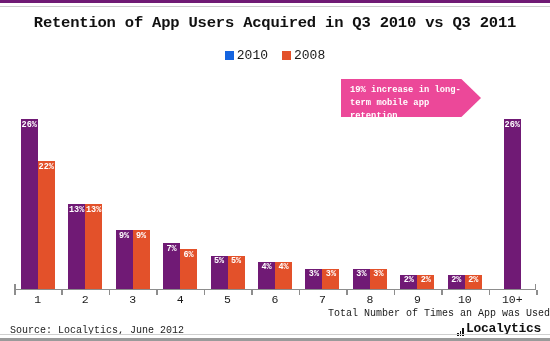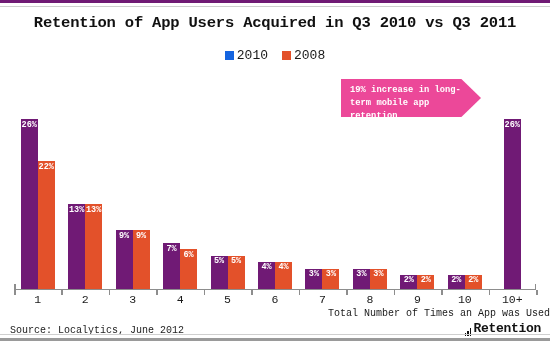--- a/index.html
+++ b/index.html
@@ -299,16 +299,16 @@
   <div class="callout">19% increase in long-term mobile app retention</div>
 
   <div class="source">Source: Localytics, June 2012</div>
 
   <div class="brand">
     <span class="brand-mark">
         <i></i>
         <i></i>
         <i></i>
       </span>
-    <span>Retention</span>
+    <span>Localytics</span>
   </div>
 
 </div>
 
 </body></html>

